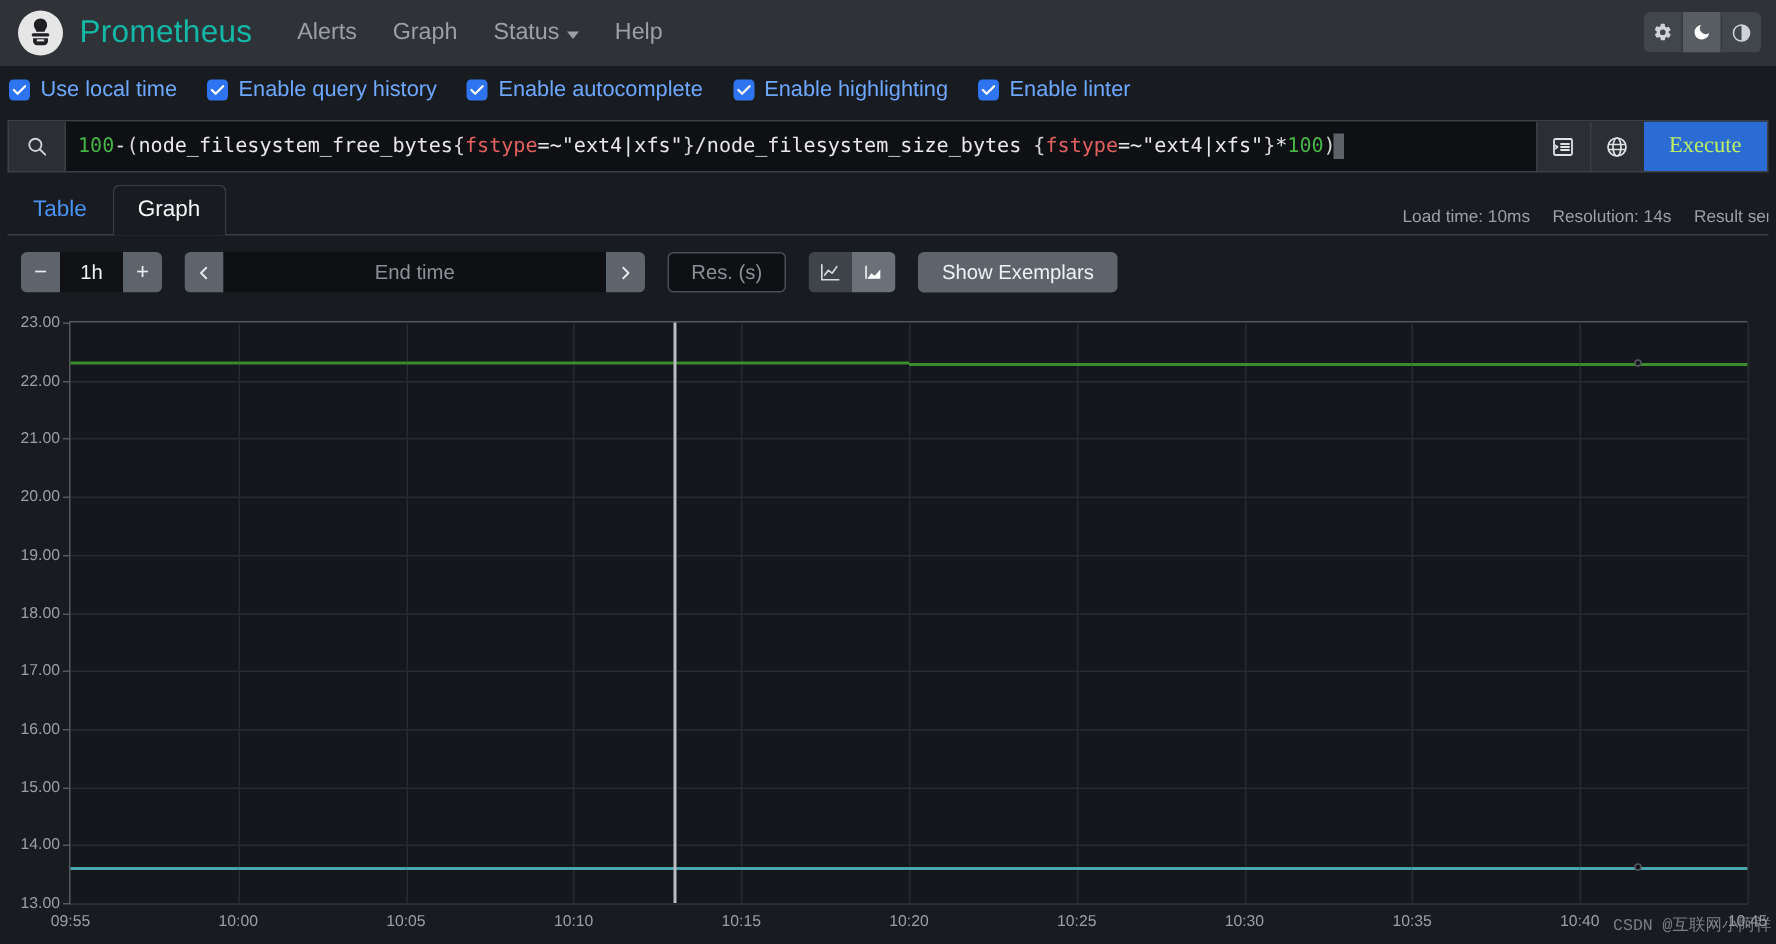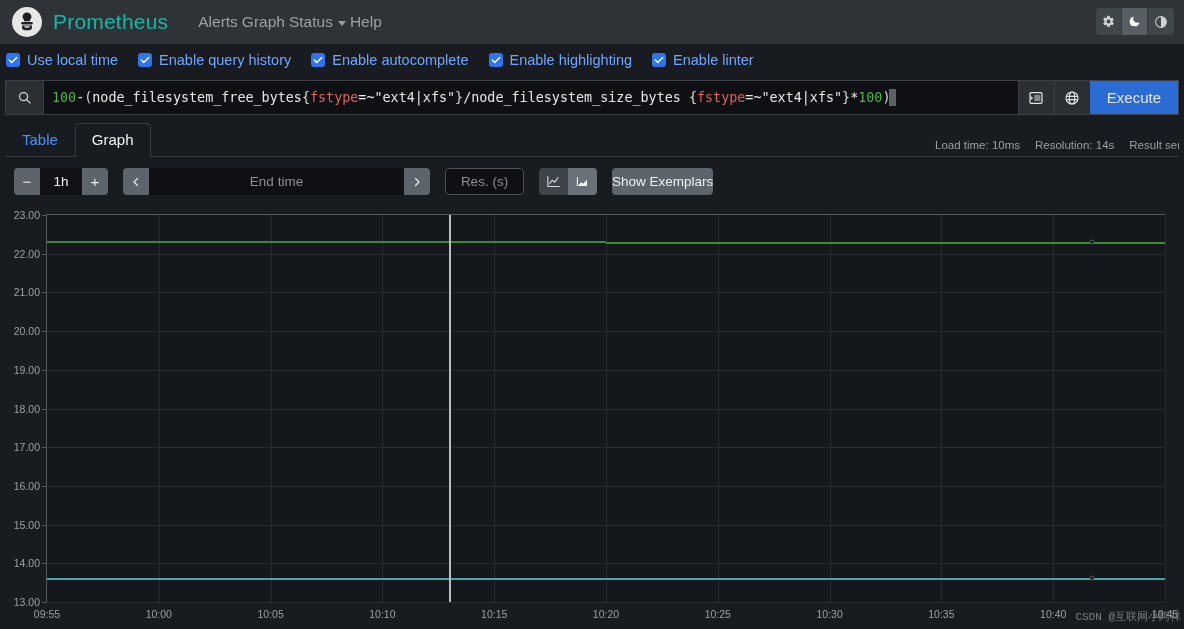--- a/index.html
+++ b/index.html
@@ -15,21 +15,21 @@
     height: 44px; background: #2f3338;
     display: flex; align-items: center; padding: 0 12px;
     position: relative;
   }
   .brand { display: flex; align-items: center; gap: 11px; margin-right: 24px; }
   .logo {
     width: 30px; height: 30px; border-radius: 50%;
     background: #e6e6e6; display: flex; align-items: center; justify-content: center;
   }
   .brand-name { color: #14b8a6; font-size: 21px; letter-spacing: .2px; }
-  .nav-links { display: flex; align-items: flex-start; gap: 4px; margin-left: 6px; }
+  .nav-links { display: flex; align-items: flex-start; gap: 24px; margin-left: 6px; }
   .nav-link {
     color: #9aa0a6; font-size: 15.5px; cursor: pointer;
     display: flex; align-items: center; gap: 5px;
   }
   .caret {
     width: 0; height: 0; border-left: 4px solid transparent;
     border-right: 4px solid transparent; border-top: 5px solid #9aa0a6;
     margin-top: 2px;
   }
   .theme-group {
@@ -82,23 +82,23 @@
   .caretbar {
     display: inline-block; width: 7px; height: 17px;
     background: #5c6268; vertical-align: middle; margin-left: -1px;
   }
   .q-btn {
     width: 36px; background: #2b2f33; display: flex;
     align-items: center; justify-content: center; color: #dfe3e6;
     border-left: 1px solid #3c4045; cursor: pointer;
   }
   .q-exec {
-    background: #2b6cd4; color: #e5e5e5; font-size: 15px;
+    background: #2b6cd4; color: #bef264; font-size: 15px;
     display: flex; align-items: center; justify-content: center;
-    padding: 0 17px; cursor: pointer; min-width: 70px;
+    padding: 0 17px; cursor: pointer; min-width: 70px; font-family: Liberation Serif, serif;
   }
 
   
   .tabrow {
     display: flex; align-items: flex-end; position: relative;
     margin: 9px 5px 0 5px; height: 33px;
     border-bottom: 1px solid #3a3f45;
   }
   .tab {
     padding: 7px 16px 7px; font-size: 15px; cursor: pointer;
@@ -141,21 +141,21 @@
     justify-content: center; font-size: 13.5px; cursor: text;
   }
   .toggle { display: flex; border-radius: 4px; overflow: hidden; }
   .tgl {
     width: 29px; height: 27px; background: #3f444a; color: #d6dadd;
     display: flex; align-items: center; justify-content: center; cursor: pointer;
   }
   .tgl.on { background: #6b7178; color: #ffffff; }
   .exemplars {
     background: #5d646b; color: #eef1f3; height: 27px;
-    border-radius: 4px; padding: 0 0; display: flex;
+    border-radius: 4px; padding: 0 16px; display: flex;
     align-items: center; font-size: 13.5px; cursor: pointer;
   }
 
   
   .plotwrap { position: relative; height: 420px; margin-left: 0; }
   .plot {
     position: absolute; left: 46px; right: 19px; top: 9px; bottom: 22px;
     background: #14171b;
     border-left: 1px solid #53585e; border-top: 1px solid #53585e;
     border-bottom: 1px solid #53585e;

